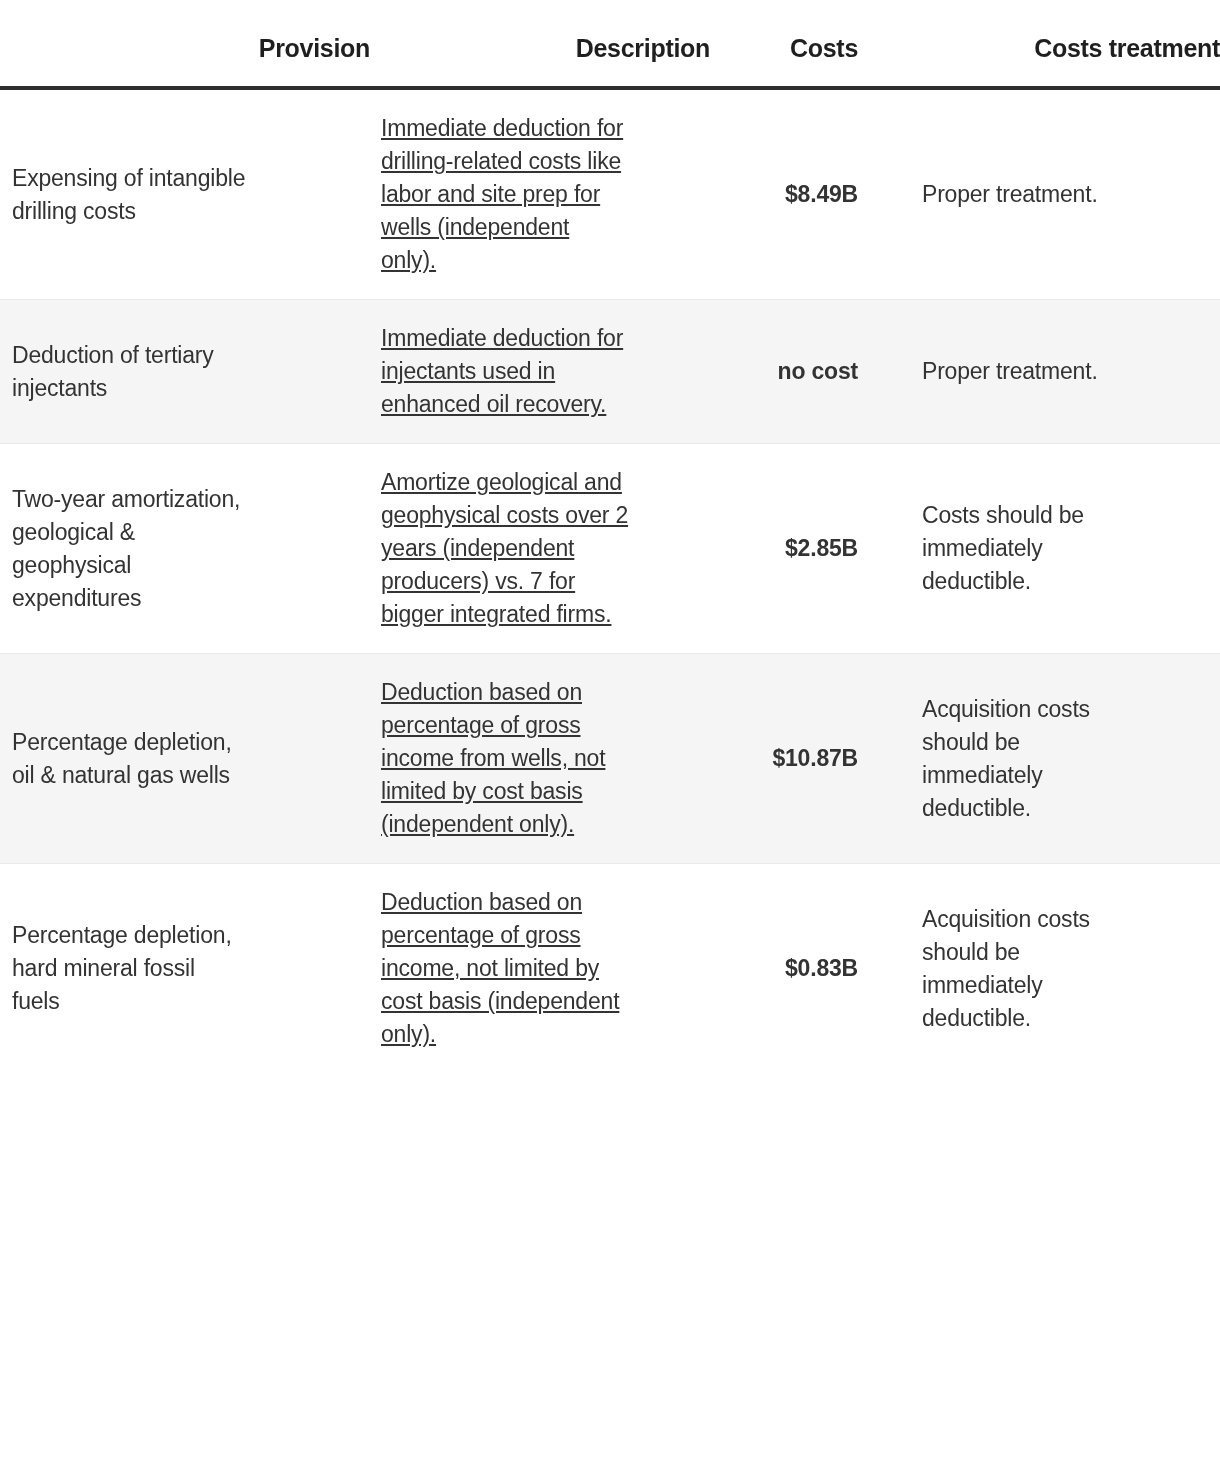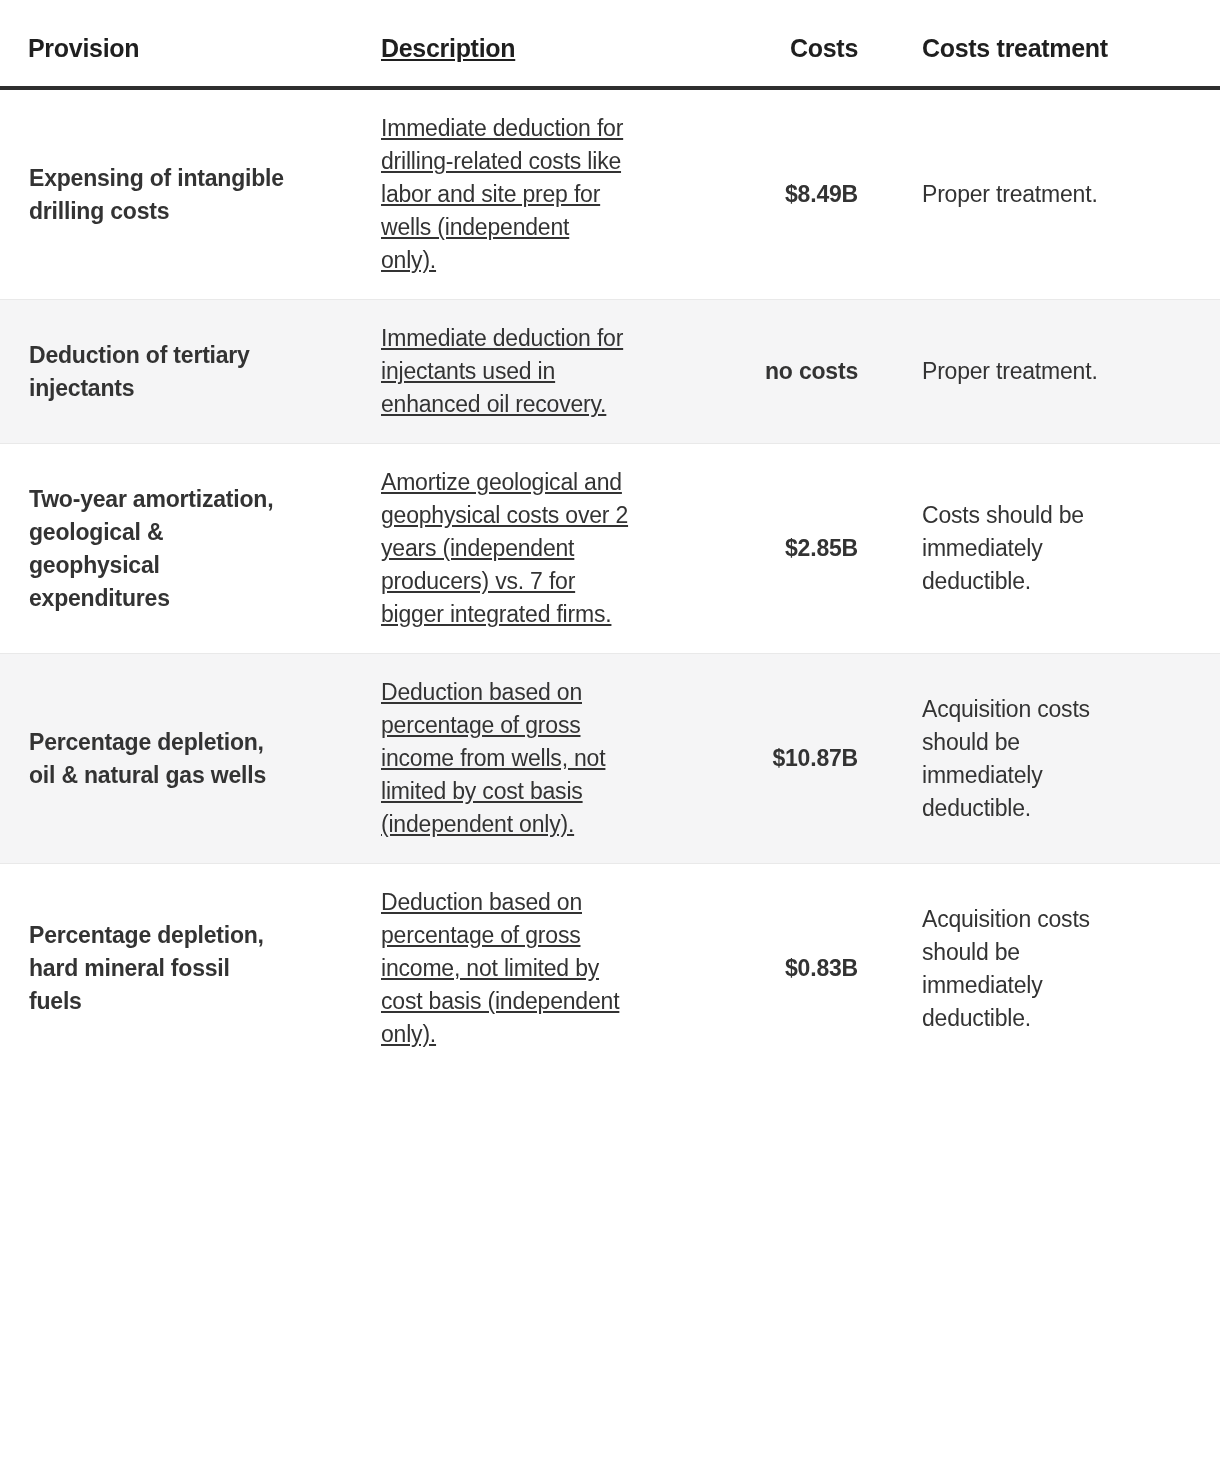--- a/index.html
+++ b/index.html
@@ -19,41 +19,41 @@
   }
   col.c1 { width: 370px; }
   col.c2 { width: 340px; }
   col.c3 { width: 148px; }
   col.c4 { width: 362px; }
 
   thead th {
     font-size: 25px;
     font-weight: 700;
     color: #1f1f1f;
-    text-align: left;
+    text-align: right;
     vertical-align: bottom;
     padding: 34px 0 23px 0;
     border-bottom: 4px solid #2e2e2e;
     letter-spacing: -0.3px;
   }
   thead th.h-provision { padding-left: 28px; }
-  thead th.h-description { padding-left: 11px; text-decoration: underline; }
+  thead th.h-description { padding-left: 11px; }
   thead th.h-cost { text-align: right; }
   thead th.h-treatment { padding-left: 64px; }
 
   tbody td {
     font-size: 23px;
     line-height: 33px;
     vertical-align: middle;
     padding-top: 22px;
     padding-bottom: 22px;
     white-space: pre-line;
     letter-spacing: -0.2px;
   }
-  td.c-provision   { padding-left: 29px; padding-right: 30px; font-weight: bold; }
+  td.c-provision   { padding-left: 12px; padding-right: 30px; }
   td.c-description { padding-left: 11px; padding-right: 16px; text-decoration: underline; }
   td.c-cost        { text-align: right; padding-left: 0; padding-right: 0; font-weight: bold; }
   td.c-treatment   { padding-left: 64px; padding-right: 12px; }
 
   tbody tr.stripe {
     background: #f5f5f6;
     border-top: 1px solid #e9e9e9;
     border-bottom: 1px solid #e9e9e9;
   }
 </style>
@@ -86,21 +86,21 @@
 only).</td>
       <td class="c-cost">$8.49B</td>
       <td class="c-treatment">Proper treatment.</td>
     </tr>
     <tr class="stripe">
       <td class="c-provision">Deduction of tertiary
 injectants</td>
       <td class="c-description">Immediate deduction for
 injectants used in
 enhanced oil recovery.</td>
-      <td class="c-cost">no costs</td>
+      <td class="c-cost">no cost</td>
       <td class="c-treatment">Proper treatment.</td>
     </tr>
     <tr>
       <td class="c-provision">Two-year amortization,
 geological &amp;
 geophysical
 expenditures</td>
       <td class="c-description">Amortize geological and
 geophysical costs over 2
 years (independent

